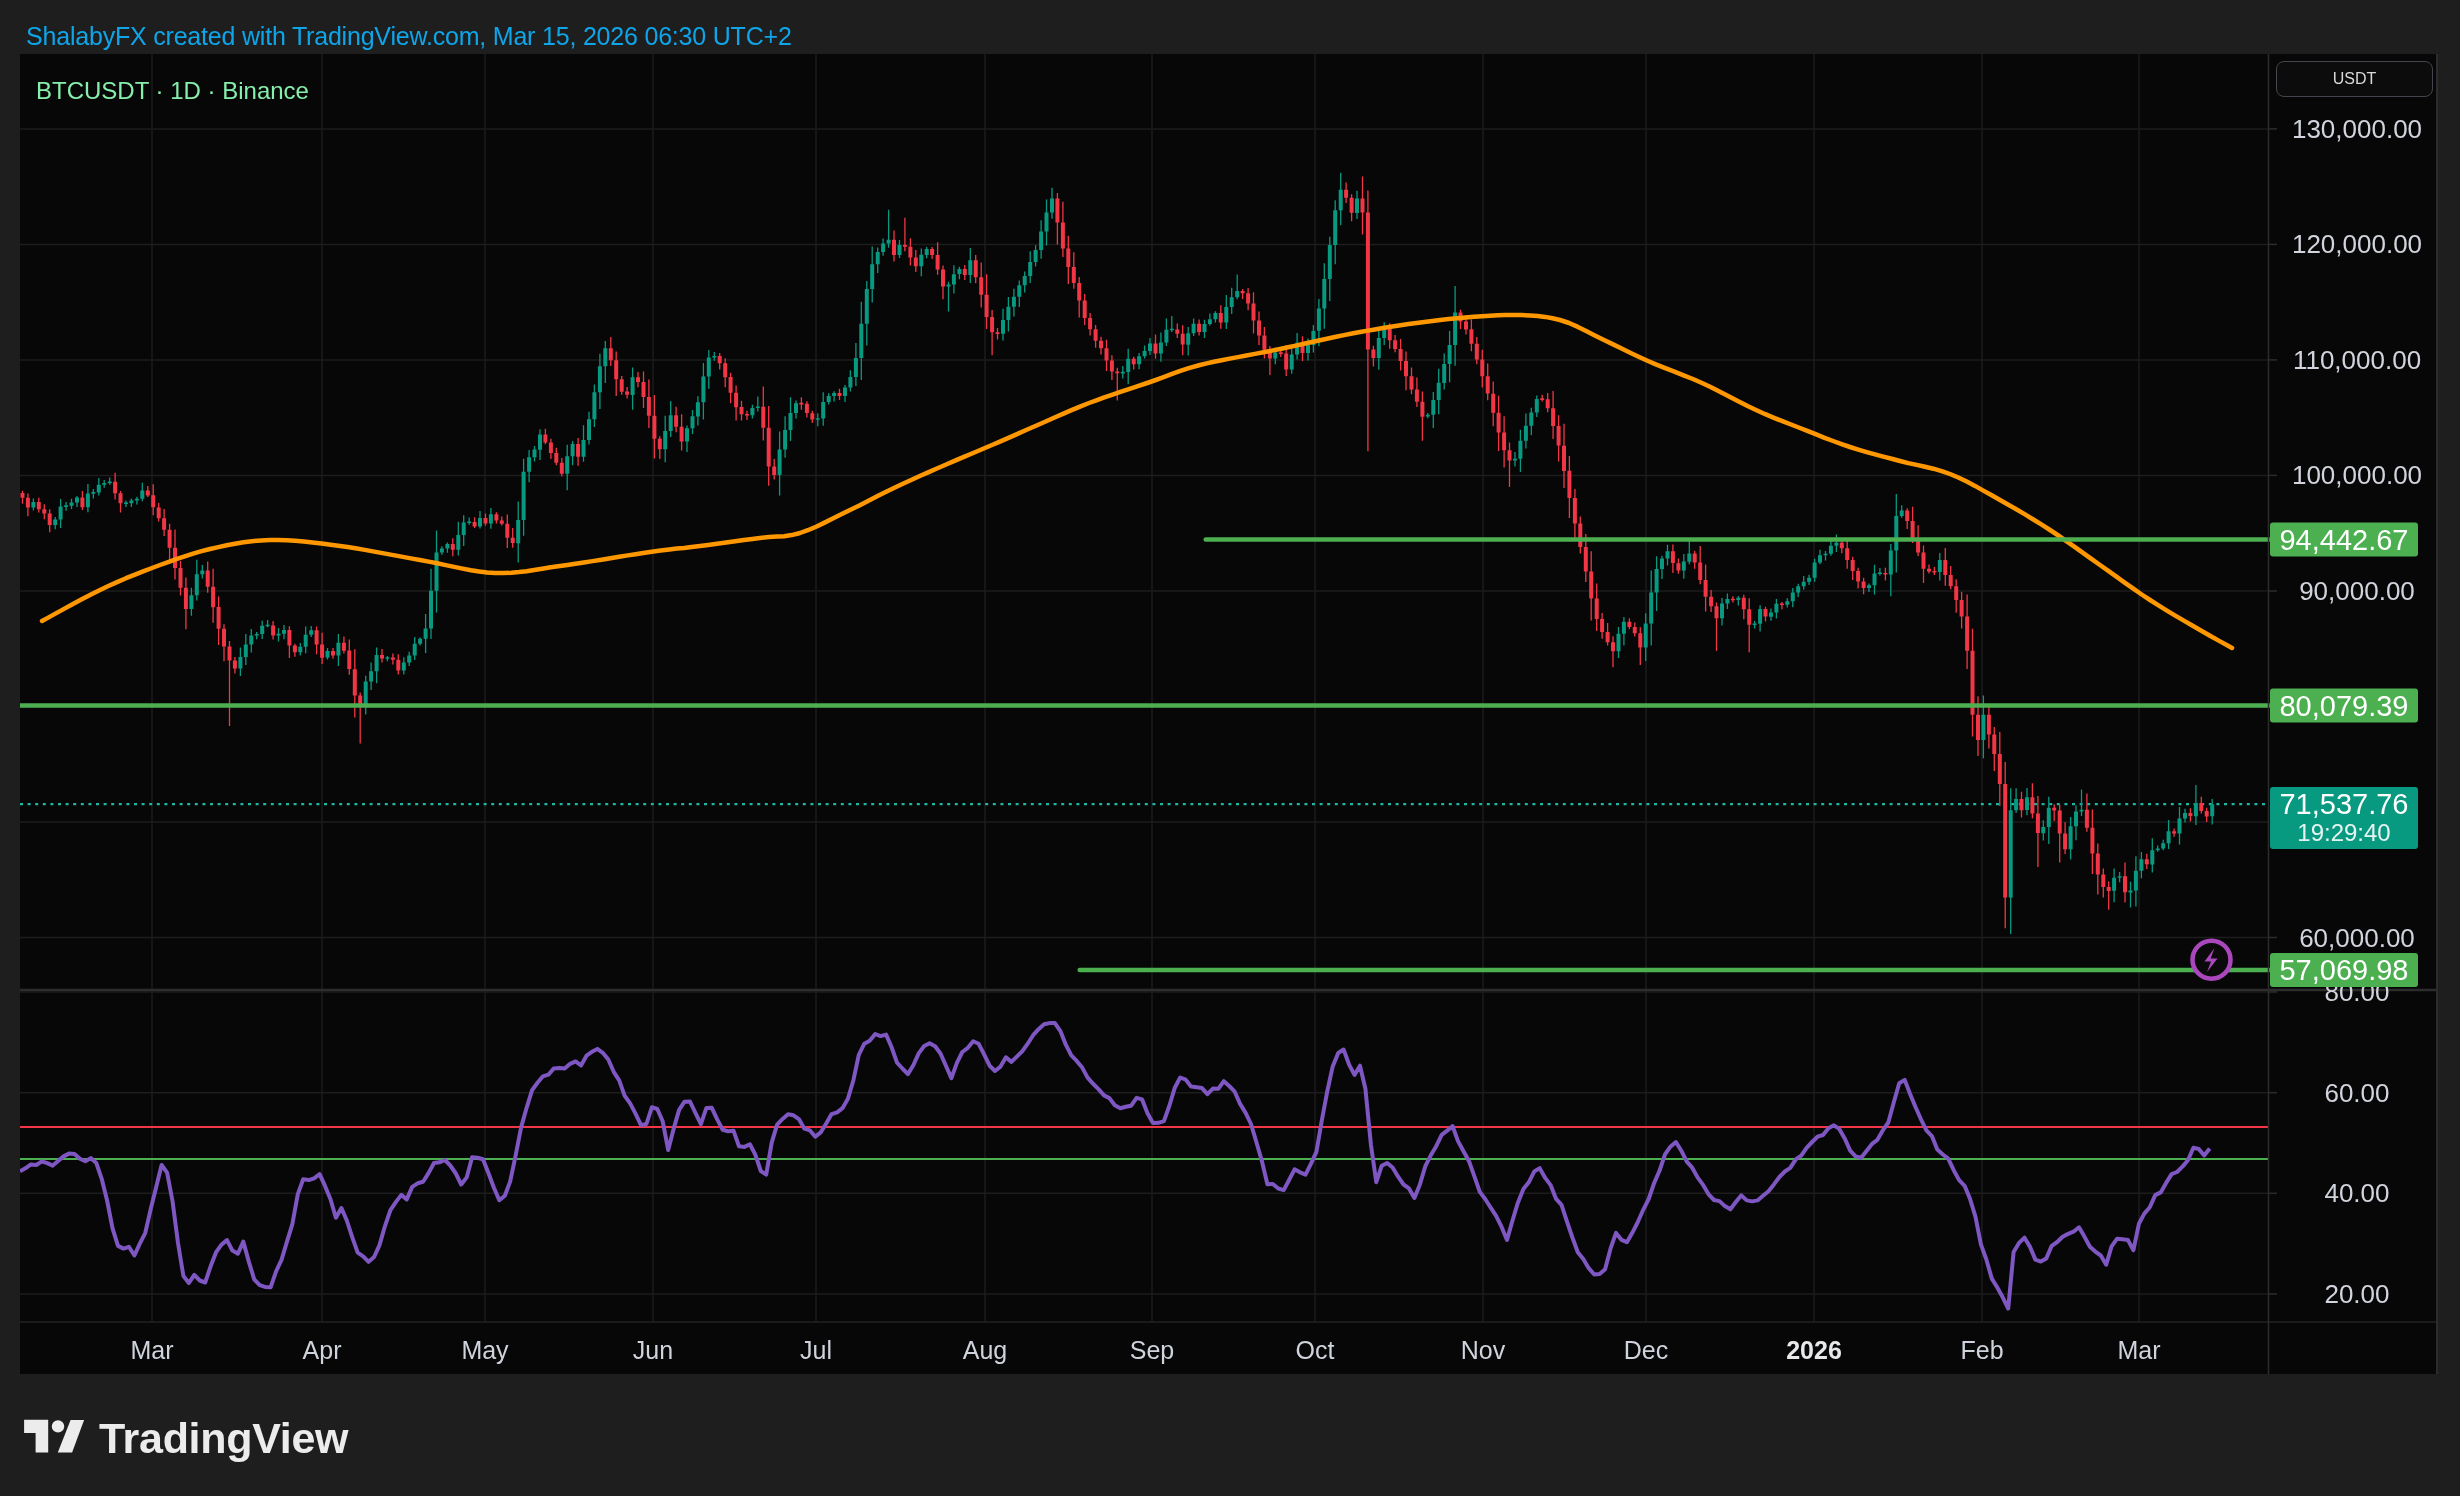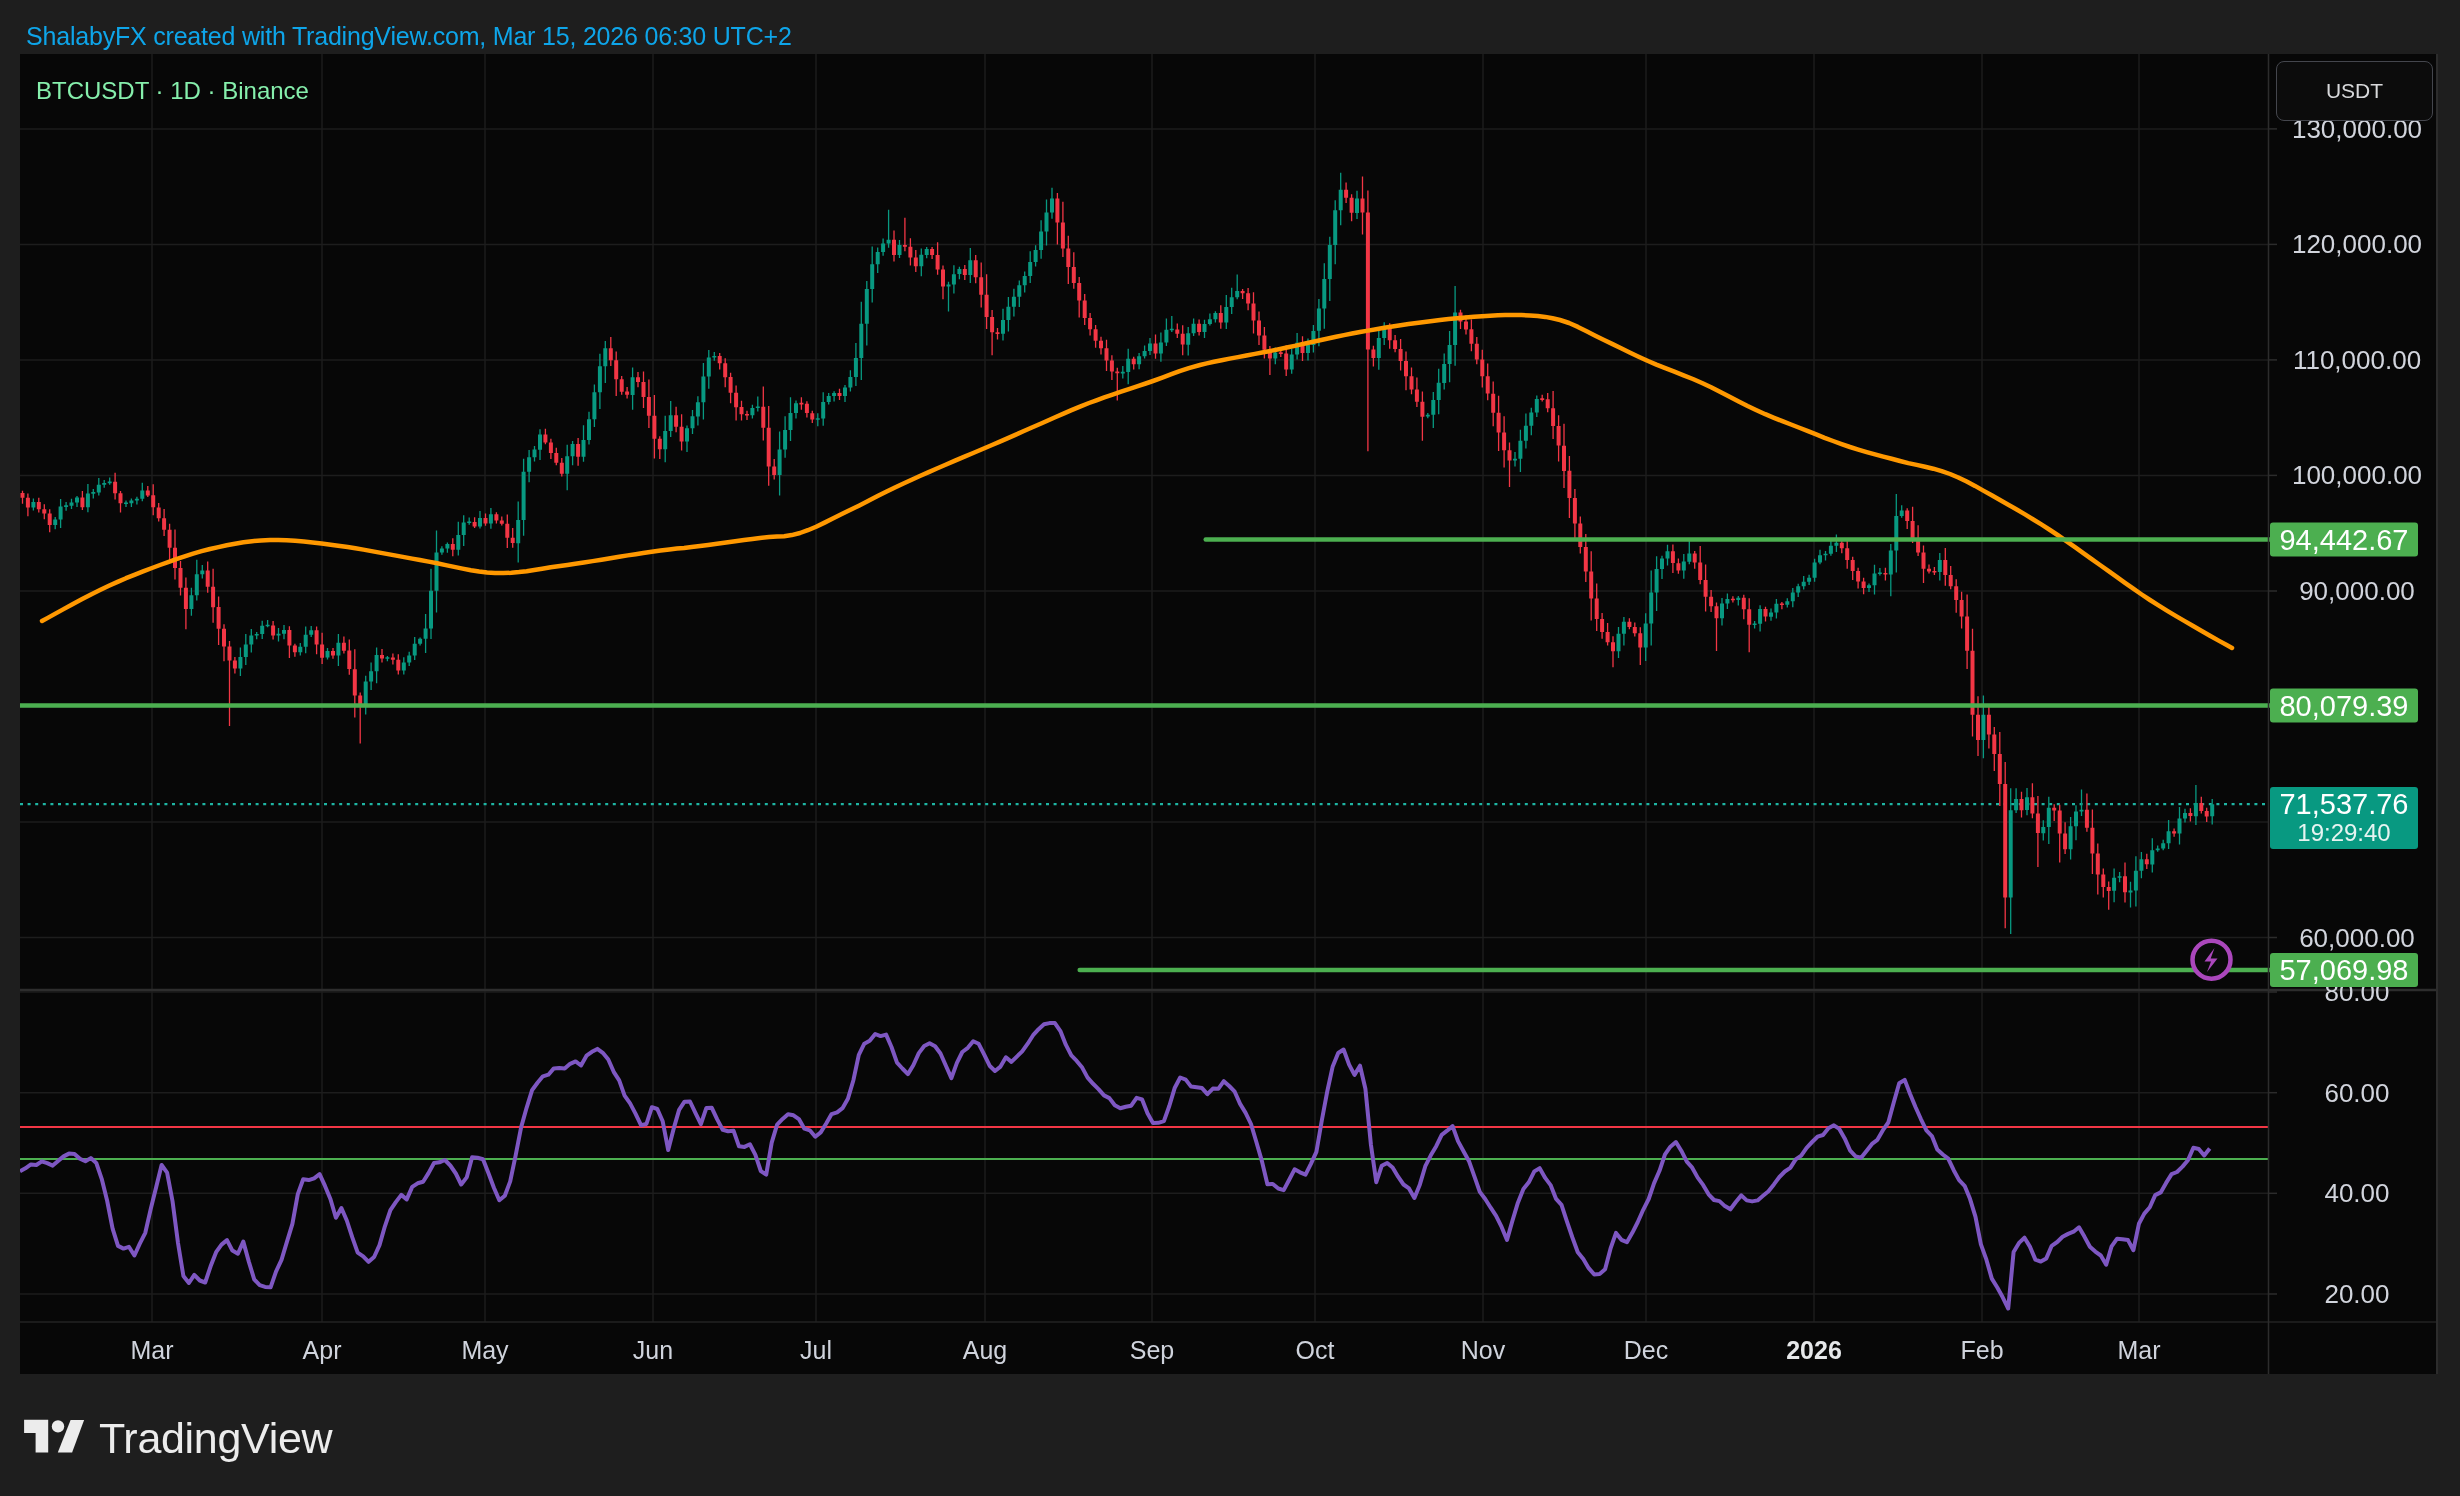--- a/index.html
+++ b/index.html
@@ -1,18 +1,18 @@
 <!DOCTYPE html>
 <html><head><meta charset="utf-8"><style>
 *{margin:0;padding:0;box-sizing:border-box}
 body{width:2460px;height:1496px;background:#1e1e1e;font-family:"Liberation Sans",sans-serif;position:relative;overflow:hidden}
 .attr{position:absolute;left:26px;top:22px;font-size:25px;color:#0ea5e9;letter-spacing:-0.2px}
 .sym{position:absolute;left:36px;top:77px;font-size:24px;color:#86efac;z-index:5}
-.usdt{position:absolute;left:2276px;top:61px;width:157px;height:60px;border:1.5px solid #44464d;border-radius:8px;color:#d8d9db;font-size:21px;display:flex;align-items:center;justify-content:center;z-index:5;background:#0c0c0c}
-.tvtext{position:absolute;left:99px;top:1414px;font-size:43px;font-weight:normal;color:#ececec;letter-spacing:-0.3px}
+.usdt{position:absolute;left:2276px;top:61px;width:157px;height:36px;border:1.5px solid #44464d;border-radius:8px;color:#d8d9db;font-size:16px;display:flex;align-items:center;justify-content:center;z-index:5;background:#0c0c0c}
+.tvtext{position:absolute;left:99px;top:1414px;font-size:43px;font-weight:bold;color:#ececec;letter-spacing:-0.3px}
 </style></head><body>
 <svg width="2418" height="1320" viewBox="20 54 2418 1320" style="position:absolute;left:20px;top:54px">
 <rect x="20" y="54" width="2418" height="1320" fill="#070707"></rect>
 <line x1="152" y1="54" x2="152" y2="1322" stroke="#1d1d1d" stroke-width="1.5"></line>
 <line x1="322" y1="54" x2="322" y2="1322" stroke="#1d1d1d" stroke-width="1.5"></line>
 <line x1="485" y1="54" x2="485" y2="1322" stroke="#1d1d1d" stroke-width="1.5"></line>
 <line x1="653" y1="54" x2="653" y2="1322" stroke="#1d1d1d" stroke-width="1.5"></line>
 <line x1="816" y1="54" x2="816" y2="1322" stroke="#1d1d1d" stroke-width="1.5"></line>
 <line x1="985" y1="54" x2="985" y2="1322" stroke="#1d1d1d" stroke-width="1.5"></line>
 <line x1="1152" y1="54" x2="1152" y2="1322" stroke="#1d1d1d" stroke-width="1.5"></line>

